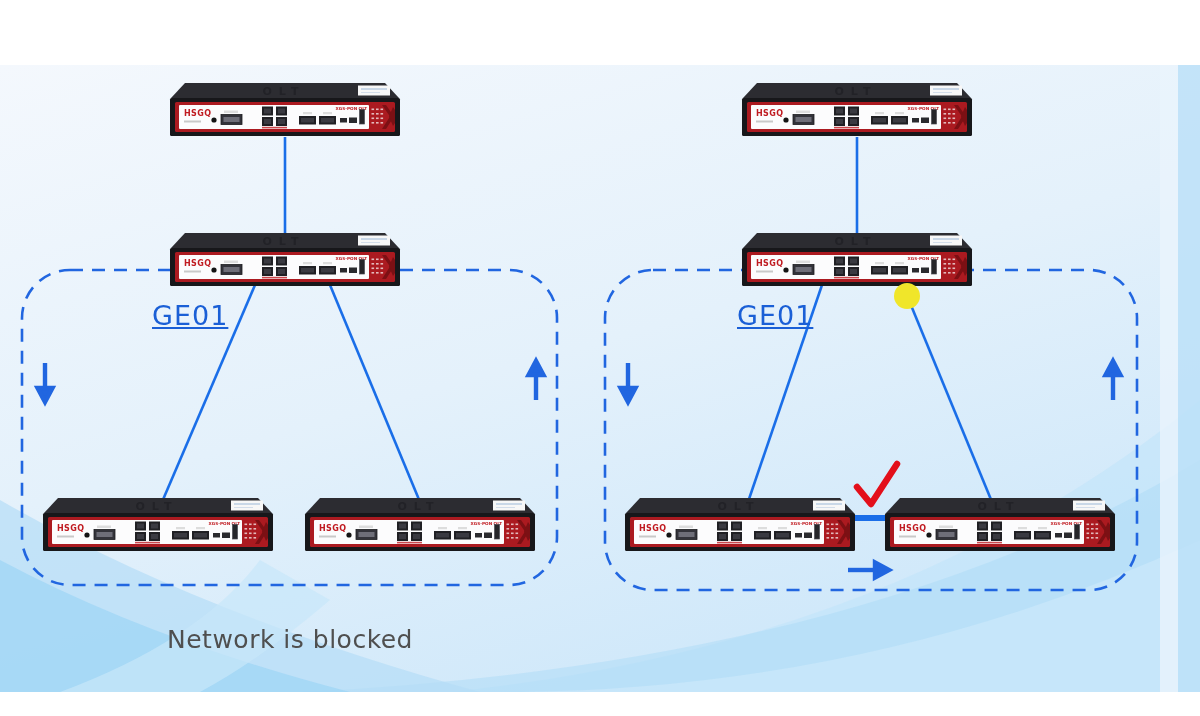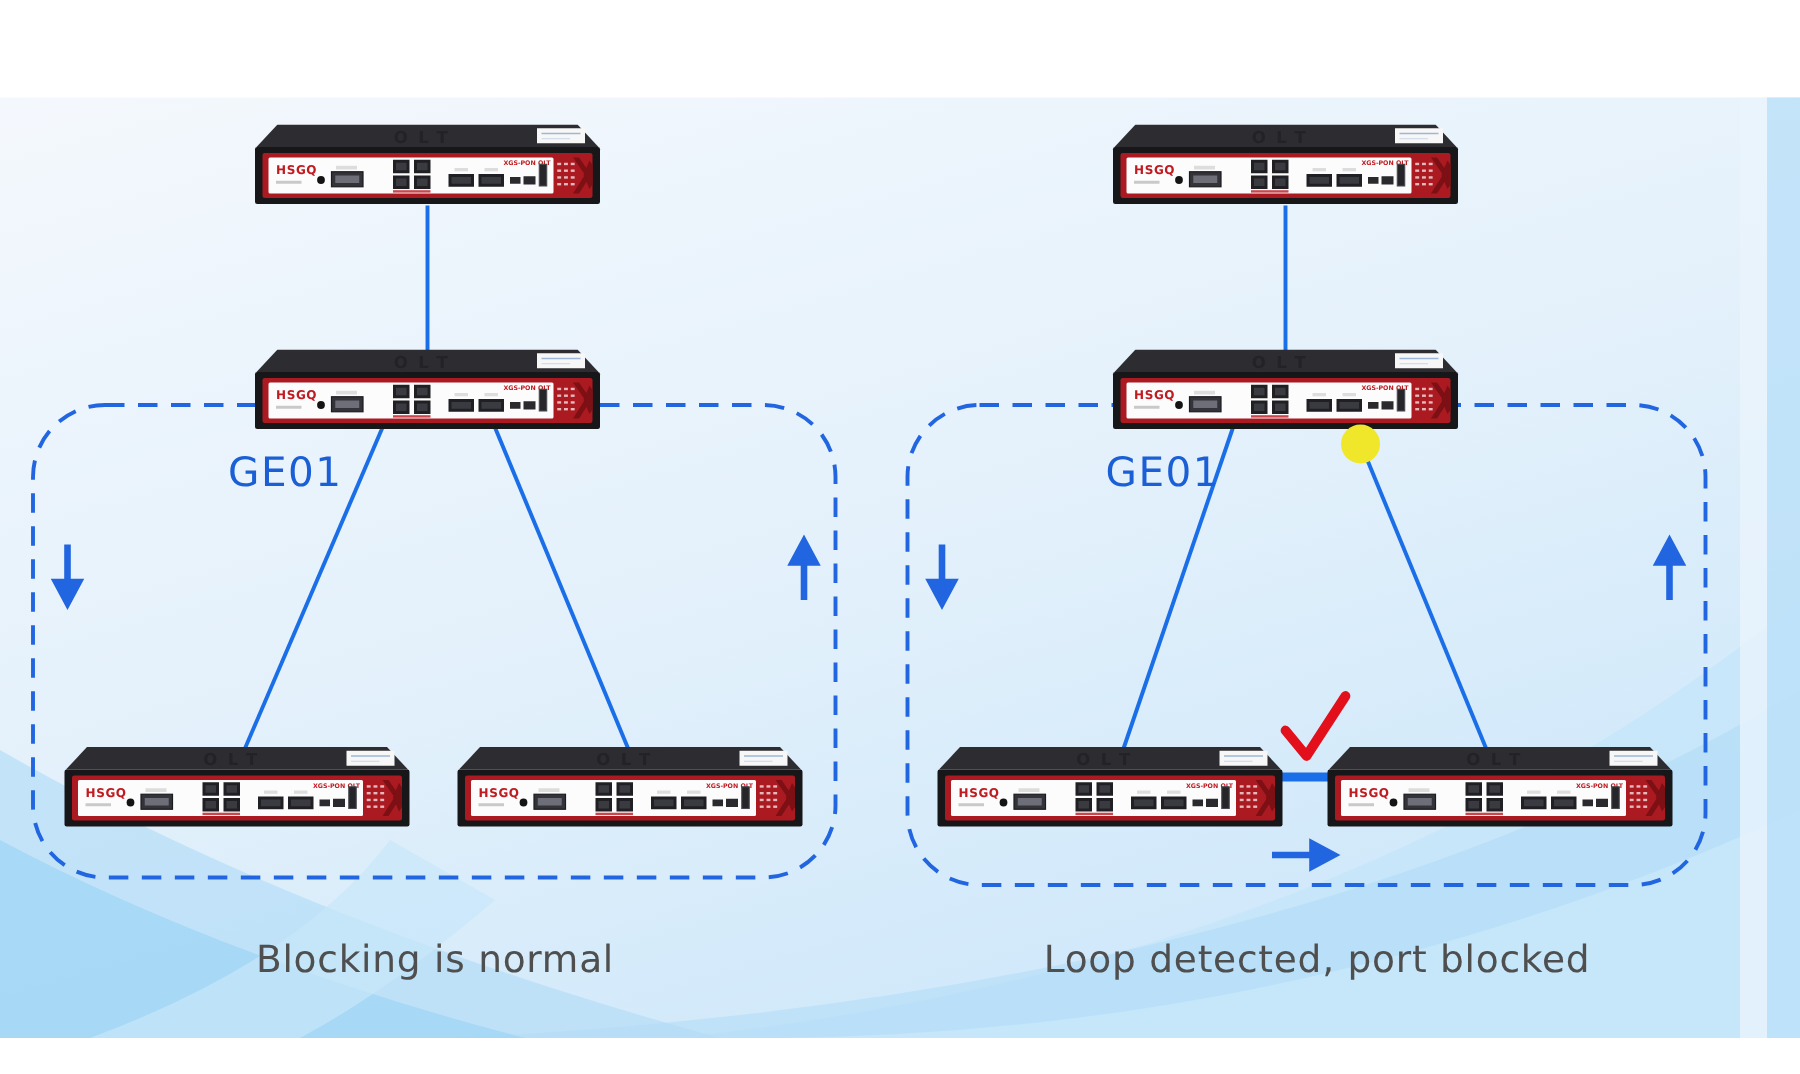--- a/index.html
+++ b/index.html
@@ -3,21 +3,21 @@
 <meta charset="utf-8">
 <style>
   html,body{margin:0;padding:0;background:#ffffff;}
   #stage{position:relative;width:1200px;height:716px;overflow:hidden;
          font-family:"DejaVu Sans","Liberation Sans",sans-serif;background:#ffffff;}
   svg{display:block;}
   .layer{position:absolute;left:0;top:0;width:1200px;height:716px;pointer-events:none;}
   .device{position:absolute;width:240px;height:55px;}
   .device svg{width:240px;height:55px;}
   .lbl{position:absolute;color:#1a5fd6;letter-spacing:1px;}
-  .port-lbl{font-size:27px;}
+  .port-lbl{font-size:27px;text-decoration:underline;}
   .blk-lbl{font-size:25px;}
   .caption{position:absolute;color:#4f4f4f;font-size:25px;letter-spacing:.5px;white-space:nowrap;transform:translateX(-50%);}
 </style>
 </head>
 <body>
 
 <div id="stage">
 
   <svg class="layer" style="z-index:0" viewBox="0 0 1200 716">
     <defs>
@@ -186,16 +186,15 @@
     </div>
 
   <svg class="layer" style="z-index:4" viewBox="0 0 1200 716">
     <circle cx="907" cy="296" r="13" fill="#f0e62a"></circle>
     <path d="M857,487 L871,504 L897,464" fill="none" stroke="#e30f1a" stroke-width="6.5" stroke-linecap="round" stroke-linejoin="round"></path>
   </svg>
 
   <div class="lbl port-lbl" style="left:152px;top:300px;z-index:5">GE01</div>
   <div class="lbl port-lbl" style="left:737px;top:300px;z-index:5">GE01</div>
 
-  <div class="caption" style="left:290px;top:625px;z-index:5">Blocking is normal</div>
-  <div class="caption" style="left:878px;top:625px;z-index:5">Loop detected, port blocked</div>
+  <div class="caption" style="left:290px;top:625px;z-index:5">Network is blocked</div>
 
 </div>
 
 </body></html>

